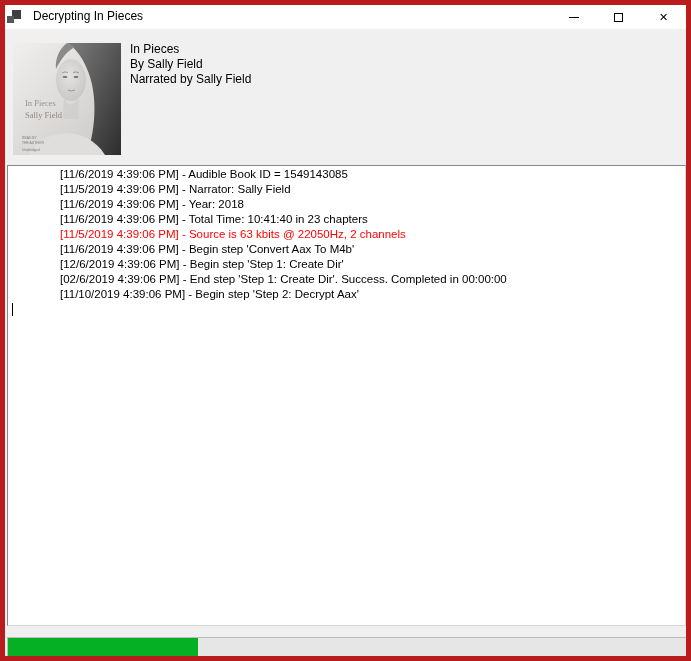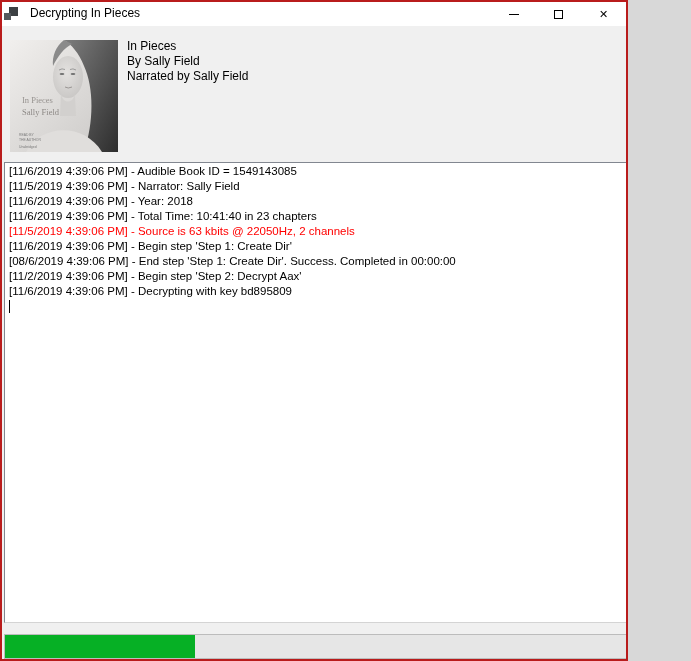--- a/index.html
+++ b/index.html
@@ -1,19 +1,19 @@
 <!DOCTYPE html>
 <html><head>
 <meta charset="utf-8">
 <style>
   html,body{margin:0;padding:0;background:#d8d8d8;}
   *{box-sizing:border-box;}
   .window{
-    position:relative;width:628px;height:661px;background:#f0f0f0;
-    border:2px solid #b91c1c;overflow:hidden;
+    position:relative;width:691px;height:661px;background:#f0f0f0;
+    border:5px solid #b91c1c;overflow:hidden;
     font-family:"Liberation Sans","DejaVu Sans",sans-serif;
   }
   
   .titlebar{position:absolute;left:0;top:0;width:100%;height:24px;background:#ffffff;}
   .app-icon{position:absolute;left:2px;top:5px;width:14px;height:14px;display:block;}
   .app-icon .sq1{position:absolute;right:0;top:0;width:9px;height:9px;background:#3c4043;}
   .app-icon .sq2{position:absolute;left:0;bottom:1px;width:7px;height:7px;background:#55595d;}
   .title{position:absolute;left:28px;top:4px;font-size:12px;color:#000;white-space:nowrap;}
   .controls{position:absolute;right:0;top:0;height:24px;display:flex;}
   .ctrl{width:45px;height:24px;display:flex;align-items:center;justify-content:center;cursor:default;}
@@ -24,21 +24,21 @@
   .cover{position:absolute;left:8px;top:38px;width:108px;height:112px;background:#dcdcdc;}
   .cover svg{display:block;}
   .bookinfo{position:absolute;left:125px;top:37px;font-size:12px;line-height:15px;color:#000;}
   
   .log{
     position:absolute;left:2px;top:160px;width:679px;height:461px;background:#ffffff;
     border:1px solid;border-color:#828790 #d4d4d4 #d4d4d4 #828790;
     padding:1px 2px 0 4px;overflow:hidden;
     font-size:11.5px;line-height:15px;color:#000;white-space:nowrap;
   }
-  .log-line{height:15px;}
+  .log-line{height:15px;margin-left:48px;}
   .log-line.red{color:#ff0000;}
   .caret{width:1px;height:13px;background:#000;margin-top:1px;}
   
   .progress{
     position:absolute;left:2px;top:632px;width:687px;height:25px;
     border:1px solid #bcbcbc;background:#e6e6e6;
   }
   .fill{height:100%;background:#06b025;width:0;}
 </style>
 </head>
@@ -111,24 +111,24 @@
     <div>Narrated by Sally Field</div>
   </div>
 
   <div class="log">
     <div id="log-lines">
         <div class="log-line">[11/6/2019 4:39:06 PM] - Audible Book ID = 1549143085</div>
         <div class="log-line">[11/5/2019 4:39:06 PM] - Narrator: Sally Field</div>
         <div class="log-line">[11/6/2019 4:39:06 PM] - Year: 2018</div>
         <div class="log-line">[11/6/2019 4:39:06 PM] - Total Time: 10:41:40 in 23 chapters</div>
         <div class="log-line red">[11/5/2019 4:39:06 PM] - Source is 63 kbits @ 22050Hz, 2 channels</div>
-        <div class="log-line">[11/6/2019 4:39:06 PM] - Begin step 'Step 1: Create Dir'</div>
-        <div class="log-line">[08/6/2019 4:39:06 PM] - End step 'Step 1: Create Dir'. Success. Completed in 00:00:00</div>
-        <div class="log-line">[11/2/2019 4:39:06 PM] - Begin step 'Step 2: Decrypt Aax'</div>
-        <div class="log-line">[11/6/2019 4:39:06 PM] - Decrypting with key bd895809</div>
+        <div class="log-line">[11/6/2019 4:39:06 PM] - Begin step 'Convert Aax To M4b'</div>
+        <div class="log-line">[12/6/2019 4:39:06 PM] - Begin step 'Step 1: Create Dir'</div>
+        <div class="log-line">[02/6/2019 4:39:06 PM] - End step 'Step 1: Create Dir'. Success. Completed in 00:00:00</div>
+        <div class="log-line">[11/10/2019 4:39:06 PM] - Begin step 'Step 2: Decrypt Aax'</div>
       </div>
     <div class="caret"></div>
   </div>
 
   <div class="progress" style="background: rgb(230, 230, 230);">
     <div class="fill" style="width: 27.7%; background: rgb(6, 176, 37);"></div>
   </div>
 
 </div>
 

